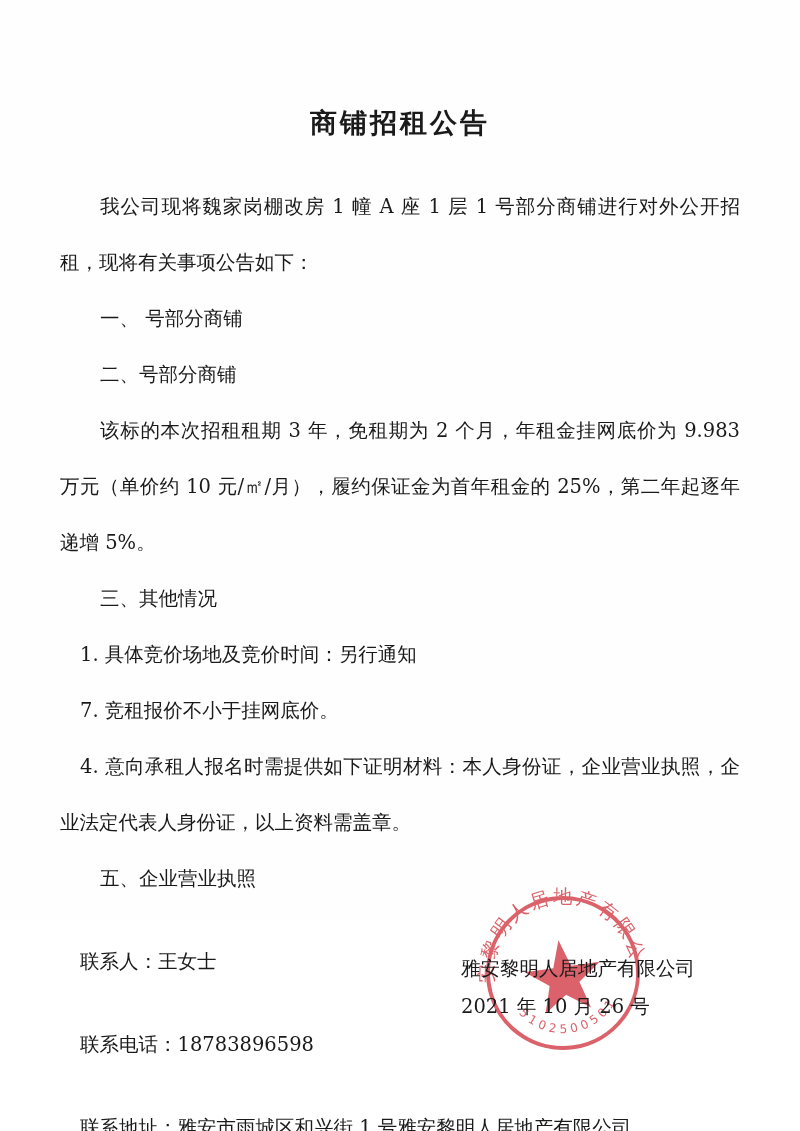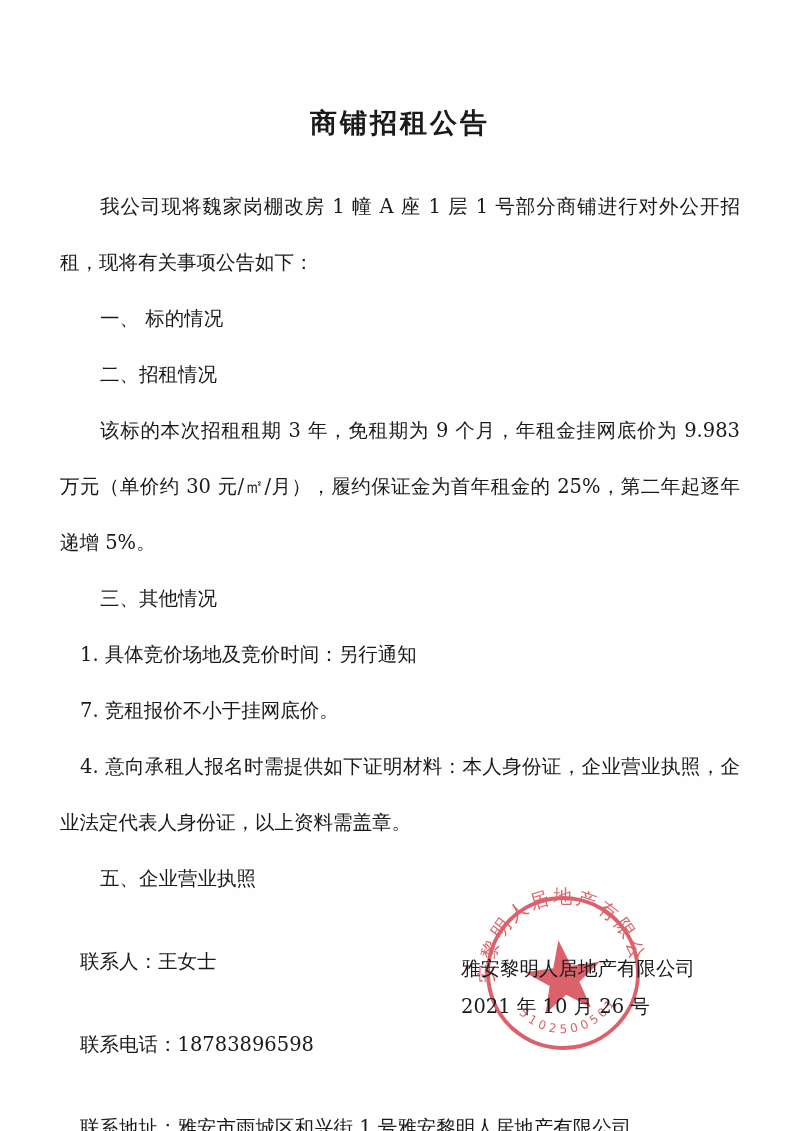--- a/index.html
+++ b/index.html
@@ -80,23 +80,23 @@
 </style>
 </head>
 <body>
 
 <div class="page">
 
   <h1 class="doc-title">商铺招租公告</h1>
 
   <div class="body-block">
     <p class="indent2">我公司现将魏家岗棚改房 1 幢 A 座 1 层 1 号部分商铺进行对外公开招租，现将有关事项公告如下：</p>
-    <p class="section-head">一、 标的情况</p>
-    <p class="section-head">二、招租情况</p>
-    <p class="indent2">该标的本次招租租期 3 年，免租期为 9 个月，年租金挂网底价为 9.983 万元（单价约 30 元/㎡/月），履约保证金为首年租金的 25%，第二年起逐年递增 5%。</p>
+    <p class="section-head">一、 号部分商铺</p>
+    <p class="section-head">二、号部分商铺</p>
+    <p class="indent2">该标的本次招租租期 3 年，免租期为 2 个月，年租金挂网底价为 9.983 万元（单价约 10 元/㎡/月），履约保证金为首年租金的 25%，第二年起逐年递增 5%。</p>
     <p class="section-head">三、其他情况</p>
     <p class="numbered">1. 具体竞价场地及竞价时间：另行通知</p>
     <p class="numbered">7. 竞租报价不小于挂网底价。</p>
     <p class="numbered">4. 意向承租人报名时需提供如下证明材料：本人身份证，企业营业执照，企业法定代表人身份证，以上资料需盖章。</p>
     <p class="section-head">五、企业营业执照</p>
     <p class="indent1">联系人：王女士</p>
     <p class="indent1">联系电话：18783896598</p>
     <p class="indent1">联系地址：雅安市雨城区和兴街 1 号雅安黎明人居地产有限公司</p>
   </div>
 

